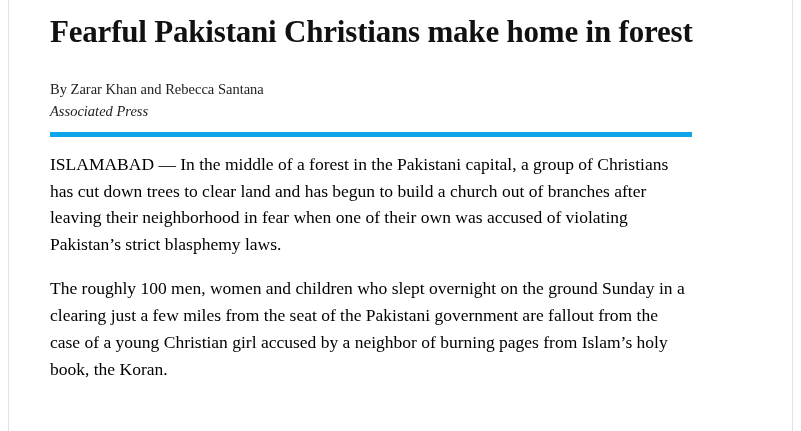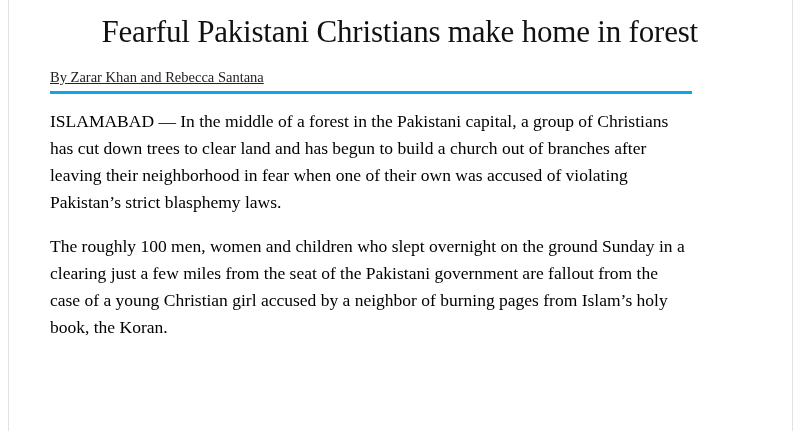--- a/index.html
+++ b/index.html
@@ -34,38 +34,36 @@
 
   .article {
     position: absolute;
     left: 50px;
     top: 14px;
     width: 648px;
   }
 
   .headline {
     font-family: "Liberation Serif", serif;
-    font-weight: normal;
+    font-weight: bold;
     font-size: 31px;
     line-height: 1.15;
     letter-spacing: -0.2px;
     color: #111111;
-    margin: 0 0 16px 0;
+    margin: 0 0 28px 0;
     max-width: 660px;
-    text-align: right;
   }
 
   .byline-block {
     font-size: 14.5px;
     line-height: 1.55;
     color: #222222;
-    padding-bottom: 3px;
-    border-bottom: 3px solid #0ea5e9;
+    padding-bottom: 9px;
+    border-bottom: 5px solid #0ea5e9;
     width: 642px;
-    text-decoration: underline;
   }
   .byline {
     font-style: normal;
   }
   .source {
     font-style: italic;
   }
   .date {
     font-style: italic;
   }
@@ -89,20 +87,21 @@
 
   <div class="gutter left"></div>
   <div class="gutter right"></div>
 
   <div class="article">
 
     <h1 class="headline">Fearful Pakistani Christians make home in forest</h1>
 
     <div class="byline-block">
       <div class="byline">By Zarar Khan and Rebecca Santana</div>
+      <div class="source">Associated Press</div>
     </div>
 
     <div class="body">
       <p>ISLAMABAD — In the middle of a forest in the Pakistani capital, a group of Christians has cut down trees to clear land and has begun to build a church out of branches after leaving their neighborhood in fear when one of their own was accused of violating Pakistan’s strict blasphemy laws.</p>
       <p>The roughly 100 men, women and children who slept overnight on the ground Sunday in a clearing just a few miles from the seat of the Pakistani government are fallout from the case of a young Christian girl accused by a neighbor of burning pages from Islam’s holy book, the Koran.</p>
     </div>
 
   </div>
 </div>
 

